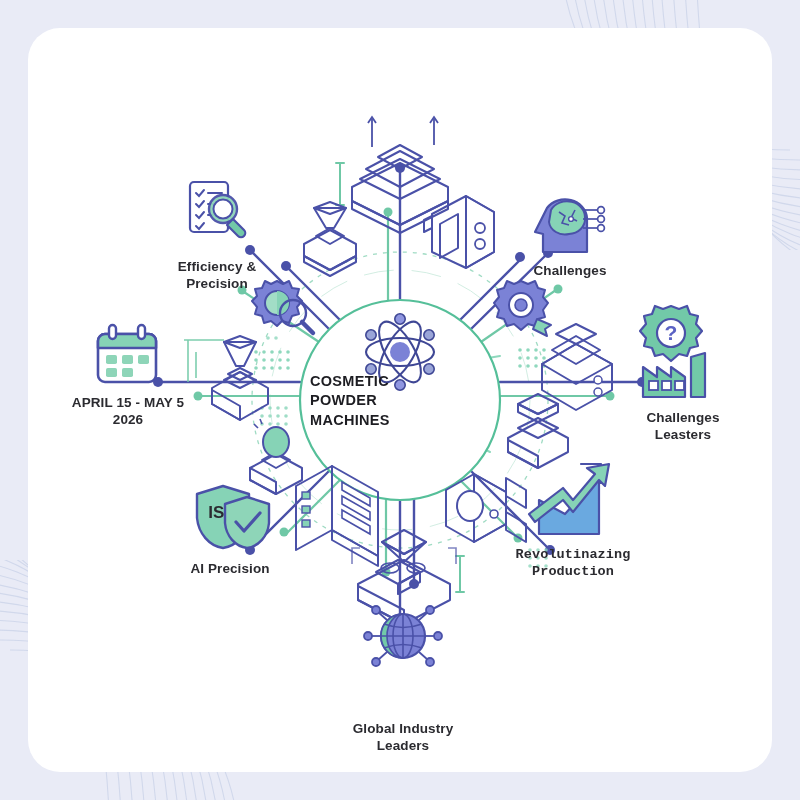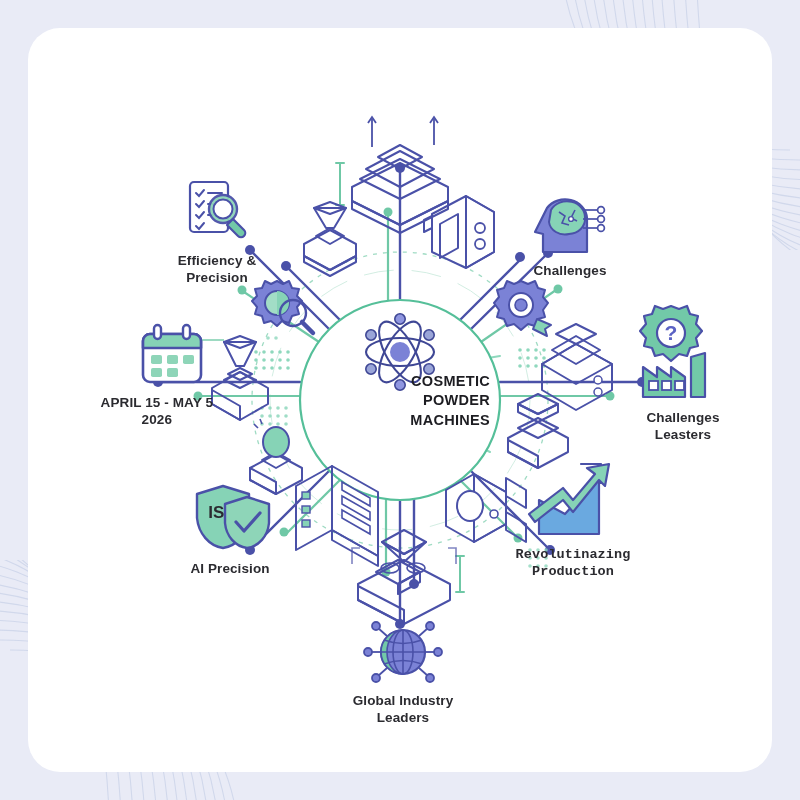--- a/index.html
+++ b/index.html
@@ -39,21 +39,21 @@
   }
   .node .icon-box{
     width:84px;height:70px;
     display:flex;align-items:flex-end;justify-content:center;
   }
   .node svg{display:block;overflow:visible;}
 
   .hub-text{
     position:absolute;
     left:310px;top:372px;width:180px;
-    text-align:right;
+    text-align:left;
     font-size:14.5px;
     font-weight:700;
     color:#1d1d22;
     line-height:1.34;
     letter-spacing:.3px;
     white-space:pre-line;
   }
 </style>
 </head>
 <body>
@@ -412,21 +412,21 @@
       <circle r="12" fill="#ffffff" stroke="#4a51a8" stroke-width="2"></circle>
       <circle r="6" fill="#7b82d6" stroke="#4a51a8" stroke-width="1.6"></circle>
       <path fill="#86d3b6" stroke="#4a51a8" stroke-width="2" stroke-linejoin="round" d="M16,14 L30,20 L24,24 L26,31 L12,24 Z"></path>
     </g>
   </svg>
 
   <div class="hub-text">COSMETIC
 POWDER
 MACHINES</div>
 
-  <div class="node" style="left:132px;top:178px;">
+  <div class="node" style="left:132px;top:178px;gap:6px;">
     <div class="icon-box">
       <svg width="78" height="70" viewBox="0 0 78 70">
         <rect x="12" y="4" width="38" height="50" rx="4" fill="#ffffff" stroke="#4a51a8" stroke-width="2.2"></rect>
         <g stroke="#4a51a8" stroke-width="2" fill="none" stroke-linecap="round">
           <path d="M18,15 l3,3 l5,-6"></path>
             <line x1="30" y1="15" x2="44" y2="15"></line>
           <path d="M18,26 l3,3 l5,-6"></path>
             <line x1="30" y1="26" x2="44" y2="26"></line>
           <path d="M18,37 l3,3 l5,-6"></path>
             <line x1="30" y1="37" x2="40" y2="37"></line>
@@ -492,21 +492,21 @@
       <svg width="96" height="80" viewBox="0 0 96 80">
         <path d="M14,72 L14,38 L40,52 L74,14 L74,72 Z" fill="#6aa9e0" stroke="#4a51a8" stroke-width="2.2" stroke-linejoin="round"></path>
         <path d="M6,54 L38,30 L48,42 L76,10 L76,2 L56,2 L76,2 L76,22" fill="none" stroke="#4a51a8" stroke-width="2.2" stroke-linejoin="round"></path>
         <path d="M4,52 L38,26 L48,38 L70,12 L62,6 L84,2 L80,24 L74,18 L48,50 L38,38 L10,60 Z" fill="#86d3b6" stroke="#4a51a8" stroke-width="2.2" stroke-linejoin="round"></path>
       </svg>
     </div>
     <div class="node-label">Revolutinazing
 Production</div>
   </div>
 
-  <div class="node" style="left:318px;top:618px;">
+  <div class="node" style="left:318px;top:602px;gap:44px;">
     <div class="icon-box" style="width:82px;height:70px;">
       <svg width="82" height="70" viewBox="0 0 82 70">
         <circle cx="41" cy="34" r="22" fill="#7b82d6" stroke="#4a51a8" stroke-width="2.2"></circle>
         <path d="M41,12 a22,22 0 0,0 0,44 a16,22 0 0,1 0,-44 Z" fill="#72c9a8" stroke="#4a51a8" stroke-width="1.6"></path>
         <g fill="none" stroke="#4a51a8" stroke-width="1.6">
           <ellipse cx="41" cy="34" rx="10" ry="22"></ellipse>
           <line x1="19" y1="34" x2="63" y2="34"></line>
           <path d="M22,22 Q41,29 60,22"></path>
             <path d="M22,46 Q41,39 60,46"></path>
           <line x1="41" y1="12" x2="41" y2="56"></line>
@@ -538,21 +538,21 @@
       <svg width="90" height="74" viewBox="0 0 90 74">
         <path d="M12,12 L38,4 L64,12 L64,36 a30,34 0 0,1 -26,30 a30,34 0 0,1 -26,-30 Z" fill="#86d3b6" stroke="#4a51a8" stroke-width="2.4" stroke-linejoin="round"></path>
         <text x="38" y="36" text-anchor="middle" font-family="Liberation Sans, sans-serif" font-size="17" font-weight="700" fill="#2b2b30">ISO</text>
         <path d="M40,22 L62,15 L84,22 L84,41 a25,28 0 0,1 -22,25 a25,28 0 0,1 -22,-25 Z" fill="#8ed5b8" stroke="#4a51a8" stroke-width="2.4" stroke-linejoin="round"></path>
         <path d="M51,40 L59,49 L75,31" fill="none" stroke="#4a51a8" stroke-width="3.2" stroke-linecap="round" stroke-linejoin="round"></path>
       </svg>
     </div>
     <div class="node-label">AI Precision</div>
   </div>
 
-  <div class="node" style="left:43px;top:322px;align-items:flex-end;">
+  <div class="node" style="left:43px;top:322px;">
     <div class="icon-box" style="width:80px;height:68px;">
       <svg width="80" height="68" viewBox="0 0 80 68">
         <rect x="10" y="12" width="58" height="48" rx="7" fill="#ffffff" stroke="#4a51a8" stroke-width="2.6"></rect>
         <path d="M10,19 a7,7 0 0,1 7,-7 L61,12 a7,7 0 0,1 7,7 L68,26 L10,26 Z" fill="#86d3b6" stroke="#4a51a8" stroke-width="2.6" stroke-linejoin="round"></path>
         <rect x="21" y="3" width="7" height="14" rx="3.5" fill="#ffffff" stroke="#4a51a8" stroke-width="2.4"></rect>
         <rect x="50" y="3" width="7" height="14" rx="3.5" fill="#ffffff" stroke="#4a51a8" stroke-width="2.4"></rect>
         <g fill="#8ed5b8">
           <rect x="18" y="33" width="11" height="9" rx="1.8"></rect>
           <rect x="34" y="33" width="11" height="9" rx="1.8"></rect>
           <rect x="50" y="33" width="11" height="9" rx="1.8"></rect>

